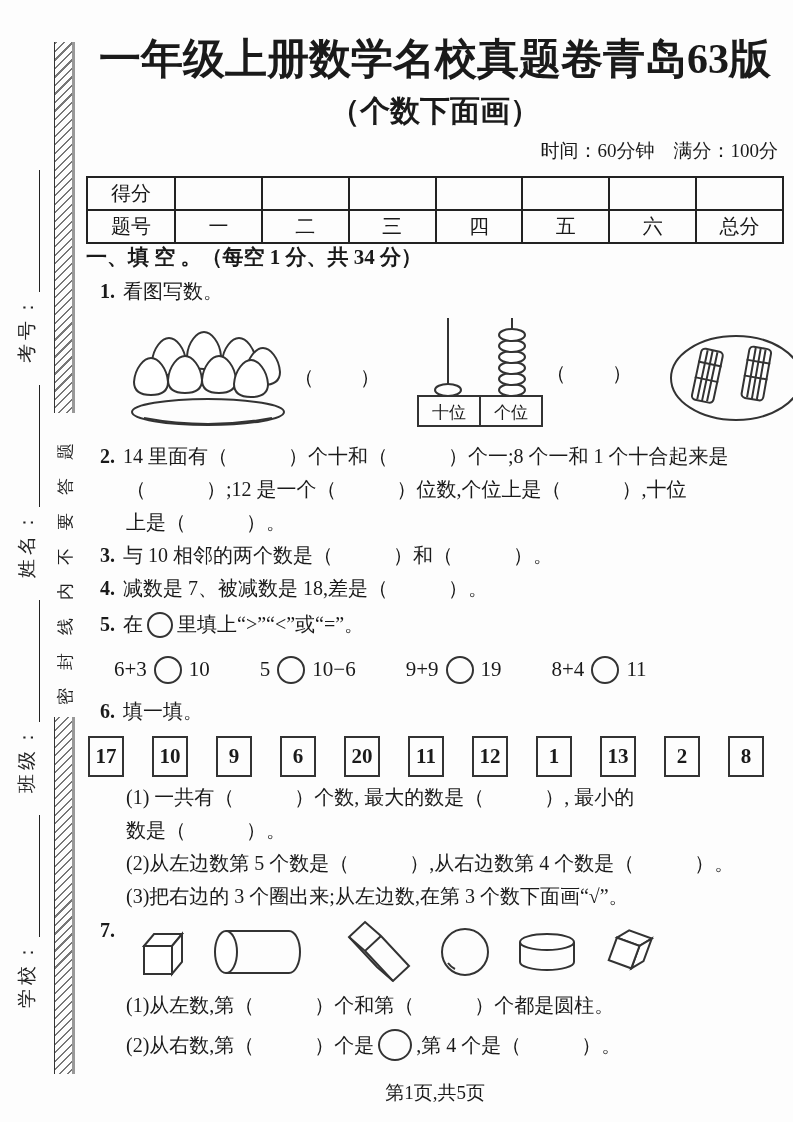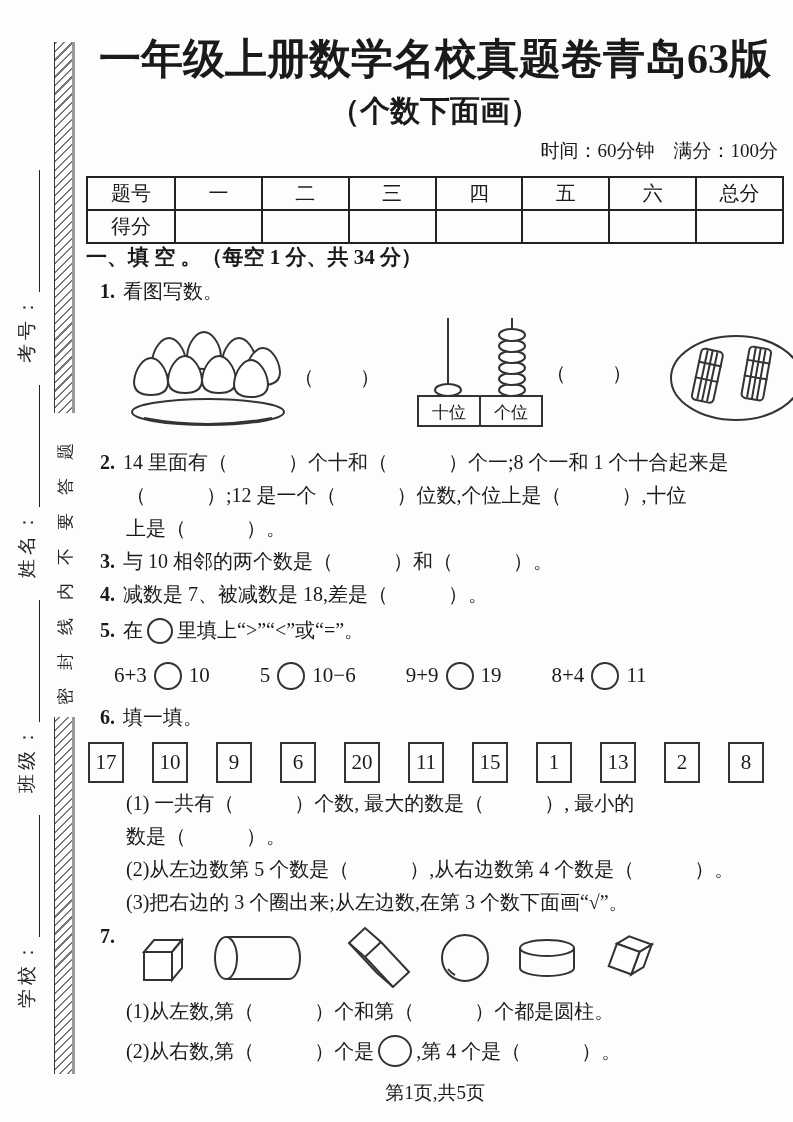--- a/index.html
+++ b/index.html
@@ -52,21 +52,21 @@
   svg .ln { stroke:#333; stroke-width:2; fill:none; }
   svg .fw { stroke:#333; stroke-width:2; fill:#fff; }
   
   .cmp-circle { display:inline-block; width:28px; height:28px;
     border:2px solid #333; border-radius:50%; vertical-align:-8px; margin:0 7px; }
   .head-circle { width:26px; height:26px; vertical-align:-7px; margin:0 4px; }
   .expr-row { display:flex; align-items:center; gap:50px; margin:6px 0 0 28px;
     font-size:21px; line-height:40px; }
   
   .numbox-row { display:flex; justify-content:space-between; width:676px;
-    margin:8px 0 4px 2px; }
+    margin:8px 0 4px 2px;font-weight:bold; }
   .numbox { border:2px solid #333; min-width:36px; height:41px; padding:0 5px;
     display:flex; align-items:center; justify-content:center; font-size:21px; }
   
   .q7-row { display:flex; align-items:center; gap:24px; margin:6px 0 0 14px; }
   .q7-row .qnum { font-weight:700; font-size:20px; align-self:flex-start; }
   .sphere-inline { display:inline-block; width:34px; height:32px;
     border:2px solid #333; border-radius:50%; vertical-align:-9px; margin:0 4px; }
   .q7line { font-size:20px; line-height:40px; padding-left:40px; }
   .footer { position:absolute; left:86px; top:1080px; width:698px;
     text-align:center; font-size:19px; }
@@ -110,38 +110,38 @@
           <col>
           <col>
           <col>
           <col>
           <col>
           <col>
           <col>
         </colgroup>
       <tbody>
           <tr>
+        <td>得分</td>
+        <td></td>
+        <td></td>
+        <td></td>
+        <td></td>
+        <td></td>
+        <td></td>
+        <td></td>
+      </tr>
+      <tr>
         <td>题号</td>
         <td>一</td>
         <td>二</td>
         <td>三</td>
         <td>四</td>
         <td>五</td>
         <td>六</td>
         <td>总分</td>
-      </tr>
-      <tr>
-        <td>得分</td>
-        <td></td>
-        <td></td>
-        <td></td>
-        <td></td>
-        <td></td>
-        <td></td>
-        <td></td>
       </tr>
     </tbody>
       </table>
 
     <div class="sec-heading">一、填 空 。（每空 1 分、共 34 分）</div>
 
     <div class="qline" style="margin-top:4px">
       <span class="qnum">1.</span><span>看图写数。</span>
     </div>
 
@@ -203,21 +203,21 @@
         <div class="paren">（　　）</div>
       </div>
       <div class="fig">
         <svg width="150" height="92" viewBox="0 0 150 92">
           <ellipse class="ln" cx="75" cy="44" rx="70" ry="42"></ellipse>
         </svg>
         <div class="paren">（　　）</div>
       </div>
     </div>
 
-    <div class="qline" style="margin-top:18px">
+    <div class="qline" style="margin-top:12px">
       <span class="qnum">2.</span><span>14 里面有（　　　）个十和（　　　）个一;8 个一和 1 个十合起来是</span>
     </div>
     <div class="qcont">（　　　）;12 是一个（　　　）位数,个位上是（　　　）,十位</div>
     <div class="qcont">上是（　　　）。</div>
 
     <div class="qline">
       <span class="qnum">3.</span><span>与 10 相邻的两个数是（　　　）和（　　　）。</span>
     </div>
 
     <div class="qline">
@@ -237,21 +237,21 @@
     <div class="qline" style="margin-top:6px">
       <span class="qnum">6.</span><span>填一填。</span>
     </div>
     <div class="numbox-row">
       <span class="numbox">17</span>
       <span class="numbox">10</span>
       <span class="numbox">9</span>
       <span class="numbox">6</span>
       <span class="numbox">20</span>
       <span class="numbox">11</span>
-      <span class="numbox">15</span>
+      <span class="numbox">12</span>
       <span class="numbox">1</span>
       <span class="numbox">13</span>
       <span class="numbox">2</span>
       <span class="numbox">8</span>
     </div>
     <div class="qcont">(1) 一共有（　　　）个数, 最大的数是（　　　）, 最小的</div>
     <div class="qcont">数是（　　　）。</div>
     <div class="qcont">(2)从左边数第 5 个数是（　　　）,从右边数第 4 个数是（　　　）。</div>
     <div class="qcont">(3)把右边的 3 个圈出来;从左边数,在第 3 个数下面画“√”。</div>
 

